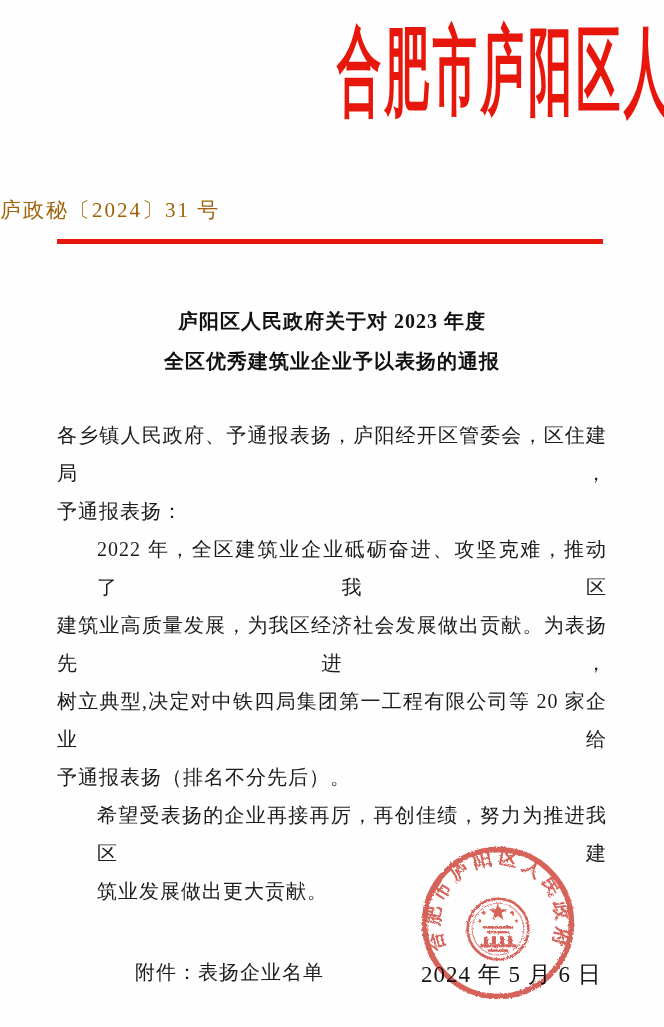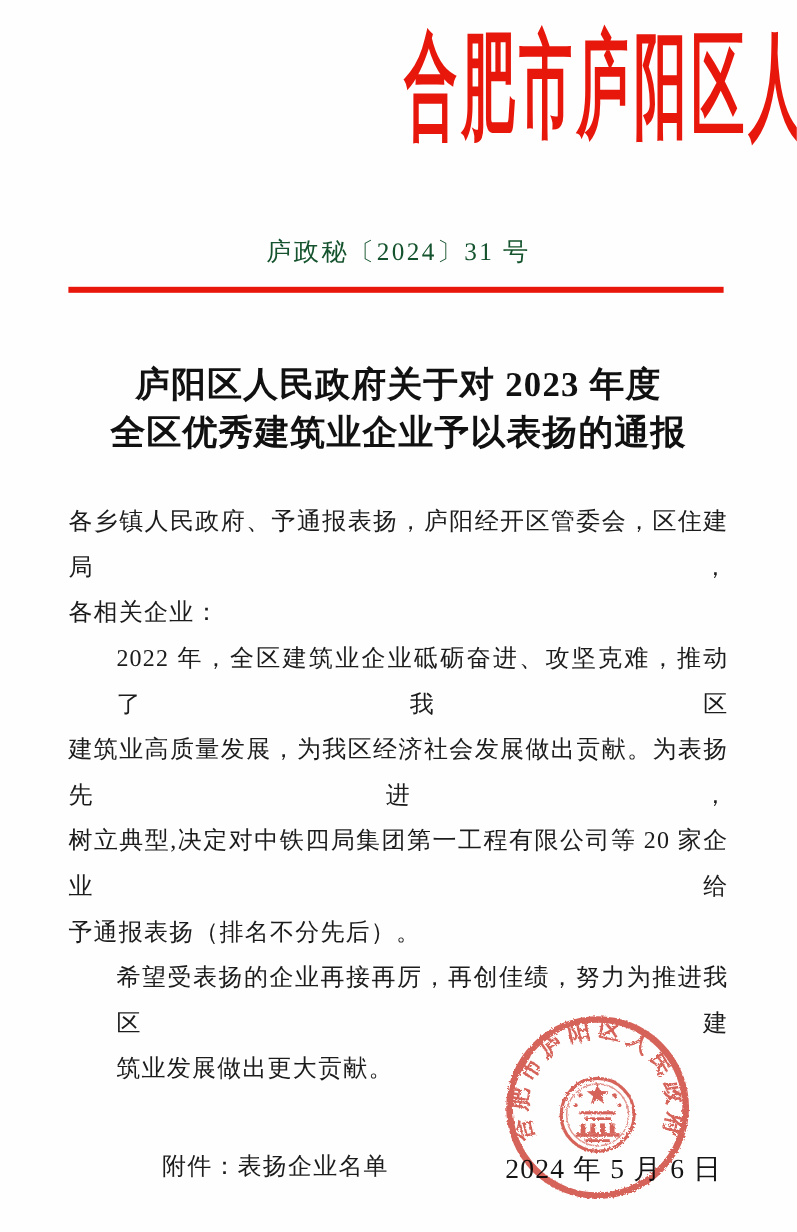--- a/index.html
+++ b/index.html
@@ -21,31 +21,31 @@
     display:inline-block;
     font-size:96px; line-height:1.04; font-weight:bold;
     letter-spacing:8px;
     color:#e8170c;
     transform:scaleX(0.46);
     transform-origin:center top;
   }
 
   .doc-number {
     position:absolute; top:196px; left:0; width:664px;
-    text-align:center; font-size:21px; letter-spacing:2px; color:#14532d;
+    font-size:21px; letter-spacing:2px; color:#a16207;
   }
 
   .red-line {
     position:absolute; left:57px; top:239px;
     width:546px; height:5px; background:#e8170c;
   }
 
   .doc-title {
     position:absolute; top:301px; left:0; width:664px;
-    text-align:center; font-weight:bold; font-size:29px;
+    text-align:center; font-weight:bold; font-size:20px;
     line-height:40px; letter-spacing:1px; color:#111;
   }
 
   .body-block {
     position:absolute; left:57px; top:416px; width:550px;
     font-size:20px; color:#1c1c1c;
   }
   .bline {
     line-height:38px; min-height:38px;
     letter-spacing:1px;
@@ -82,21 +82,21 @@
 
   <div class="red-line"></div>
 
   <div class="doc-title">
     <div>庐阳区人民政府关于对 2023 年度</div>
     <div>全区优秀建筑业企业予以表扬的通报</div>
   </div>
 
   <div class="body-block">
       <div class="bline fill" style="padding-left: 0em;">各乡镇人民政府、予通报表扬，庐阳经开区管委会，区住建局，</div>
-      <div class="bline" style="padding-left: 0em;">各相关企业：</div>
+      <div class="bline" style="padding-left: 0em;">予通报表扬：</div>
       <div class="bline fill" style="padding-left: 2em;">2022 年，全区建筑业企业砥砺奋进、攻坚克难，推动了我区</div>
       <div class="bline fill" style="padding-left: 0em;">建筑业高质量发展，为我区经济社会发展做出贡献。为表扬先进，</div>
       <div class="bline fill" style="padding-left: 0em;">树立典型,决定对中铁四局集团第一工程有限公司等 20 家企业给</div>
       <div class="bline" style="padding-left: 0em;">予通报表扬（排名不分先后）。</div>
       <div class="bline fill" style="padding-left: 2em;">希望受表扬的企业再接再厉，再创佳绩，努力为推进我区建</div>
       <div class="bline" style="padding-left: 2em;">筑业发展做出更大贡献。</div>
       <div class="bline" style="padding-left: 3.9em; margin-top: 43px;">附件：表扬企业名单</div>
     </div>
 
   <div class="date-line">2024 年 5 月 6 日</div>

